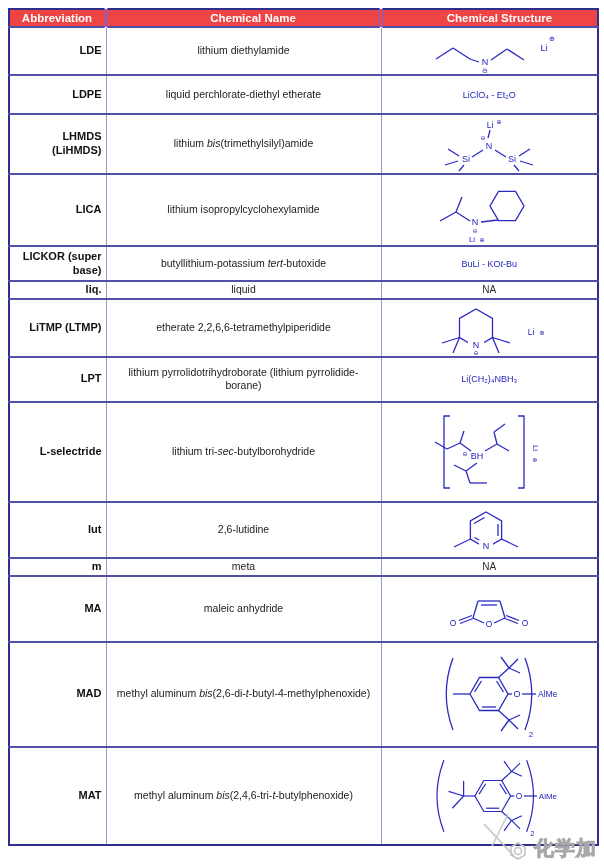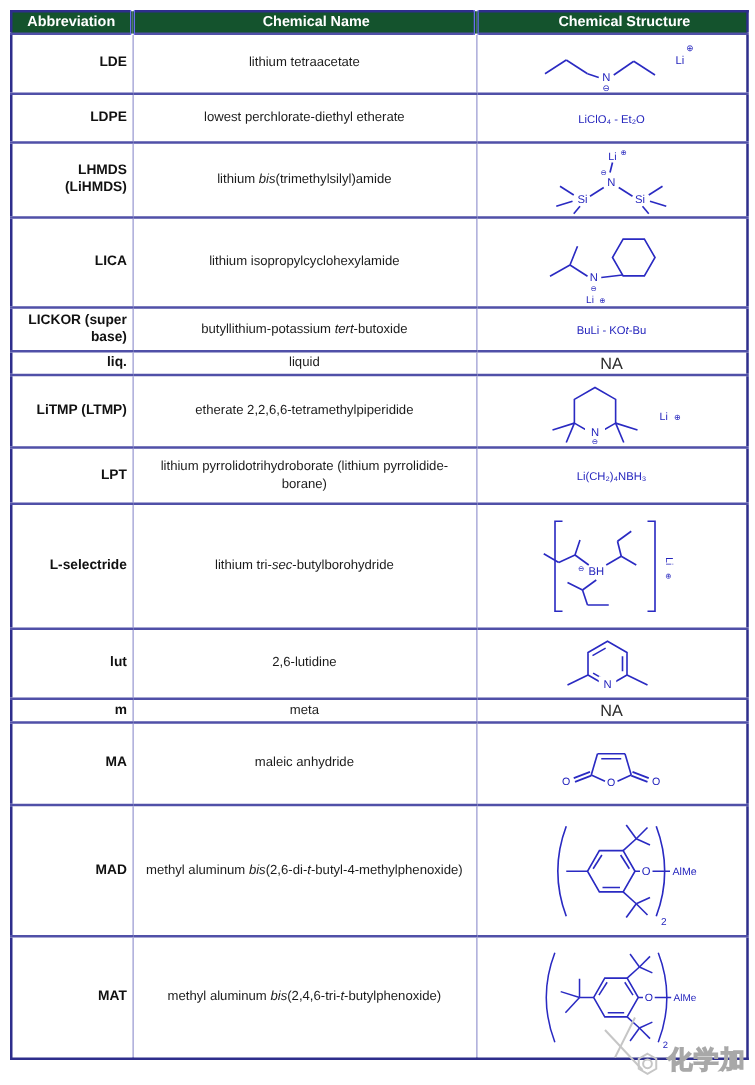--- a/index.html
+++ b/index.html
@@ -1,28 +1,28 @@
 <!DOCTYPE html>
 <html><head>
 <meta charset="utf-8">
 <style>
   html,body{margin:0;padding:0;background:#ffffff;width:604px;height:868px;
     font-family:"Liberation Sans", sans-serif; position:relative; overflow:hidden;}
   .tablewrap{position:absolute;left:8px;top:8px;width:589px;}
   table{border-collapse:collapse;table-layout:fixed;width:589px;border:2px solid #2e2e8c;}
-  th{background:#14532d;color:#ffffff;font-size:11.5px;font-weight:bold;height:16px;padding:0;margin-top:44px;}
+  th{background:#ef4444;color:#ffffff;font-size:11.5px;font-weight:bold;height:16px;padding:0;margin-top:44px;}
   th + th{border-left:4px double #6a6af0;padding-left:19px;}
   td{border-left:1px solid #9a9ad2;border-top:2px solid #5050a8;vertical-align:middle;
      padding:1px 4px;background:#ffffff;}
   td:first-child{border-left:none;}
   .abbr{font-weight:bold;font-size:11px;text-align:right;color:#111;line-height:1.25;}
   .name{font-size:10.5px;text-align:center;color:#1c1c1c;line-height:1.3;padding:0 10px;}
   .struct{text-align:center;}
   .formula{color:#2424bd;font-size:9px;margin-left:24px;}
-  .na{color:#2b2b2b;font-size:13px;}
+  .na{color:#2b2b2b;font-size:10px;}
   svg{display:inline-block;vertical-align:middle;}
   svg text{font-family:"Liberation Sans",sans-serif;fill:#2424bd;}
   .watermark{position:absolute;left:480px;top:808px;width:132px;height:56px;
      display:flex;align-items:flex-end;z-index:5;}
   .watermark span{font-size:20px;font-weight:700;letter-spacing:1px;color:#efefef;
      -webkit-text-stroke:1px #a8a8a8;line-height:1;padding-bottom:6px;}
 </style>
 </head>
 <body>
 
@@ -35,41 +35,41 @@
       </colgroup>
   <tbody>
         <tr>
     <th>Abbreviation</th>
     <th>Chemical Name</th>
     <th>Chemical Structure</th>
   </tr>
 
   <tr style="height:44px">
     <td class="abbr">LDE</td>
-    <td class="name">lithium tetraacetate</td>
+    <td class="name">lithium diethylamide</td>
     <td class="struct">
       <svg width="210" height="44" viewBox="0 0 210 44">
         <g stroke="#2a2ac2" stroke-width="1.3" fill="none">
           <line x1="50" y1="30" x2="67" y2="19"></line>
                 <line x1="67" y1="19" x2="84" y2="30"></line>
           <line x1="84" y1="30" x2="93" y2="33"></line>
           <line x1="105" y1="31" x2="121" y2="20"></line>
                 <line x1="121" y1="20" x2="138" y2="31"></line>
         </g>
         <text x="99" y="36" font-size="9" text-anchor="middle">N</text>
         <text x="99" y="44" font-size="7" text-anchor="middle">⊖</text>
         <text x="158" y="22" font-size="9" text-anchor="middle">Li</text>
         <text x="166" y="12" font-size="7" text-anchor="middle">⊕</text>
       </svg>
     </td>
   </tr>
 
   <tr style="height:39px">
     <td class="abbr">LDPE</td>
-    <td class="name">lowest perchlorate-diethyl etherate</td>
+    <td class="name">liquid perchlorate-diethyl etherate</td>
     <td class="struct formula">LiClO₄ - Et₂O</td>
   </tr>
 
   <tr style="height:56px">
     <td class="abbr">LHMDS (LiHMDS)</td>
     <td class="name">lithium <i>bis</i>(trimethylsilyl)amide</td>
     <td class="struct">
       <svg width="170" height="56" viewBox="0 0 170 56">
         <g stroke="#2a2ac2" stroke-width="1.3" fill="none">
           <line x1="86" y1="14" x2="84" y2="22"></line>

